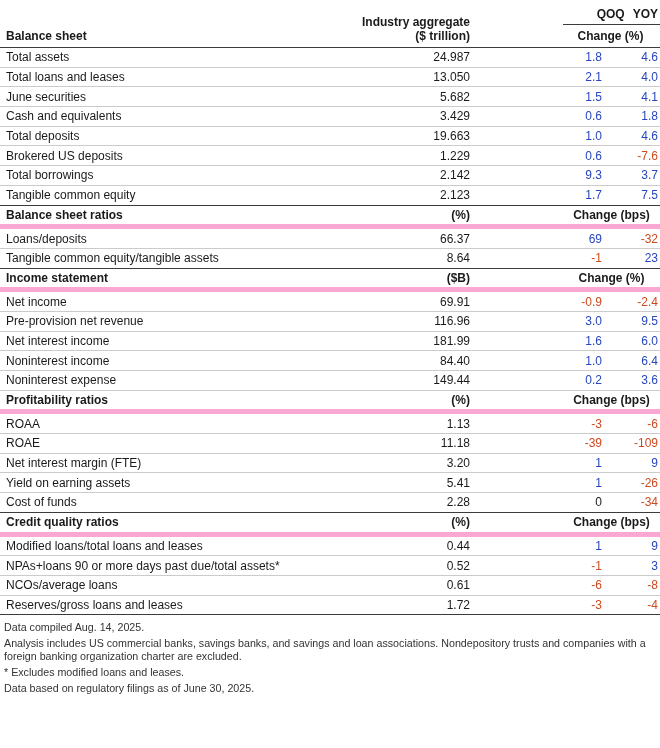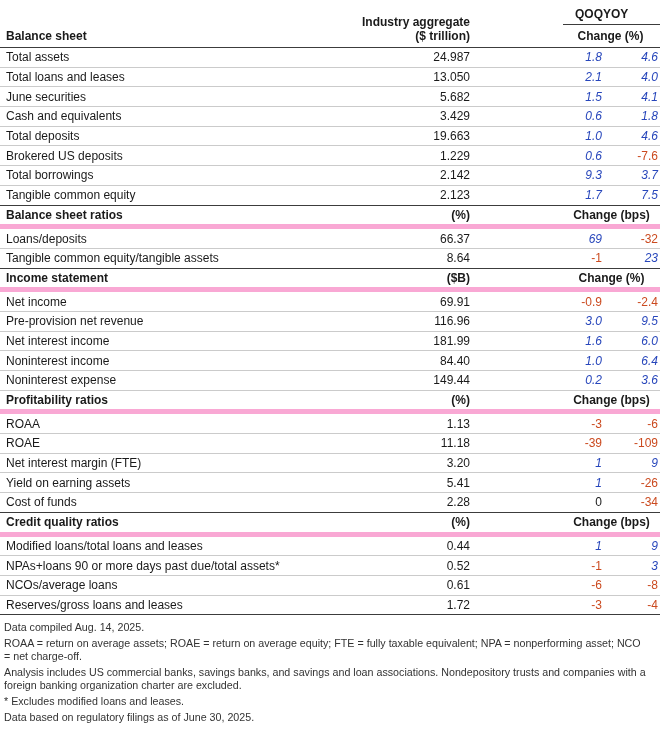--- a/index.html
+++ b/index.html
@@ -20,32 +20,32 @@
   .label-col { text-align: left; padding-left: 6px; }
   .value-col { text-align: right; }
   .num { text-align: right; }
   td.yoy, th.yoy { padding-right: 2px; }
   thead th {
     vertical-align: bottom; font-weight: 700;
     border-bottom: 1px solid #3c3c3c; padding-bottom: 4px; height: 30px;
   }
   .unit-line { line-height: 14px; }
   .qy-row {
-    display: flex; justify-content: flex-start;
+    display: flex; justify-content: flex-end;
     margin-left: 93px; padding: 0 2px 3px 12px;
-    border-bottom: 1px solid #3c3c3c; font-weight: 700;
+    border-bottom: 1px solid #3c3c3c; font-weight: 700; gap: 8px;
   }
   .chg-label { margin-left: 93px; text-align: center; padding: 4px 2px 0 0; font-weight: 700; }
   tr.data-row td { border-bottom: 1px solid #cbcbcb; height: 18.7px; }
   tr.data-row.sec-end td { border-bottom-color: #3c3c3c; }
   tr.section-row td {
     font-weight: 700; border-bottom: 5px solid #f9a8d4; height: 18.7px;
   }
   .chg-wrap { margin-left: 93px; text-align: center; }
-  .pos { color: var(--pos, #2746bb); font-style: italic; }
+  .pos { color: var(--pos, #2746bb); }
   .neg { color: var(--neg, #cb4a1f); }
   .neu { color: #1a1a1a; }
   .footnotes { margin: 6px 8px 0 4px; }
   .fn { margin: 0 6px 3px 0; font-size: 10.7px; line-height: 13px; color: #333333; }
 </style>
 </head>
 <body style="--pos: #2746bb; --neg: #cb4a1f;">
 
 <div class="page">
 
@@ -273,21 +273,20 @@
     <td class="value-col">1.72</td>
     <td class="num qoq neg">-3</td>
     <td class="num yoy neg">-4</td>
   </tr>
 </tbody>
   </table>
 
   <div class="footnotes">
   <p class="fn">Data compiled Aug. 14, 2025.</p>
 
-  <p class="fn">ROAA = return on average assets; ROAE = return on average equity; FTE = fully taxable equivalent; NPA = nonperforming asset; NCO = net charge-off.</p>
 
   <p class="fn">Analysis includes US commercial banks, savings banks, and savings and loan associations. Nondepository trusts and companies with a foreign banking organization charter are excluded.</p>
 
   <p class="fn">* Excludes modified loans and leases.</p>
 
   <p class="fn">Data based on regulatory filings as of June 30, 2025.</p>
 
 </div>
 
 </div>

